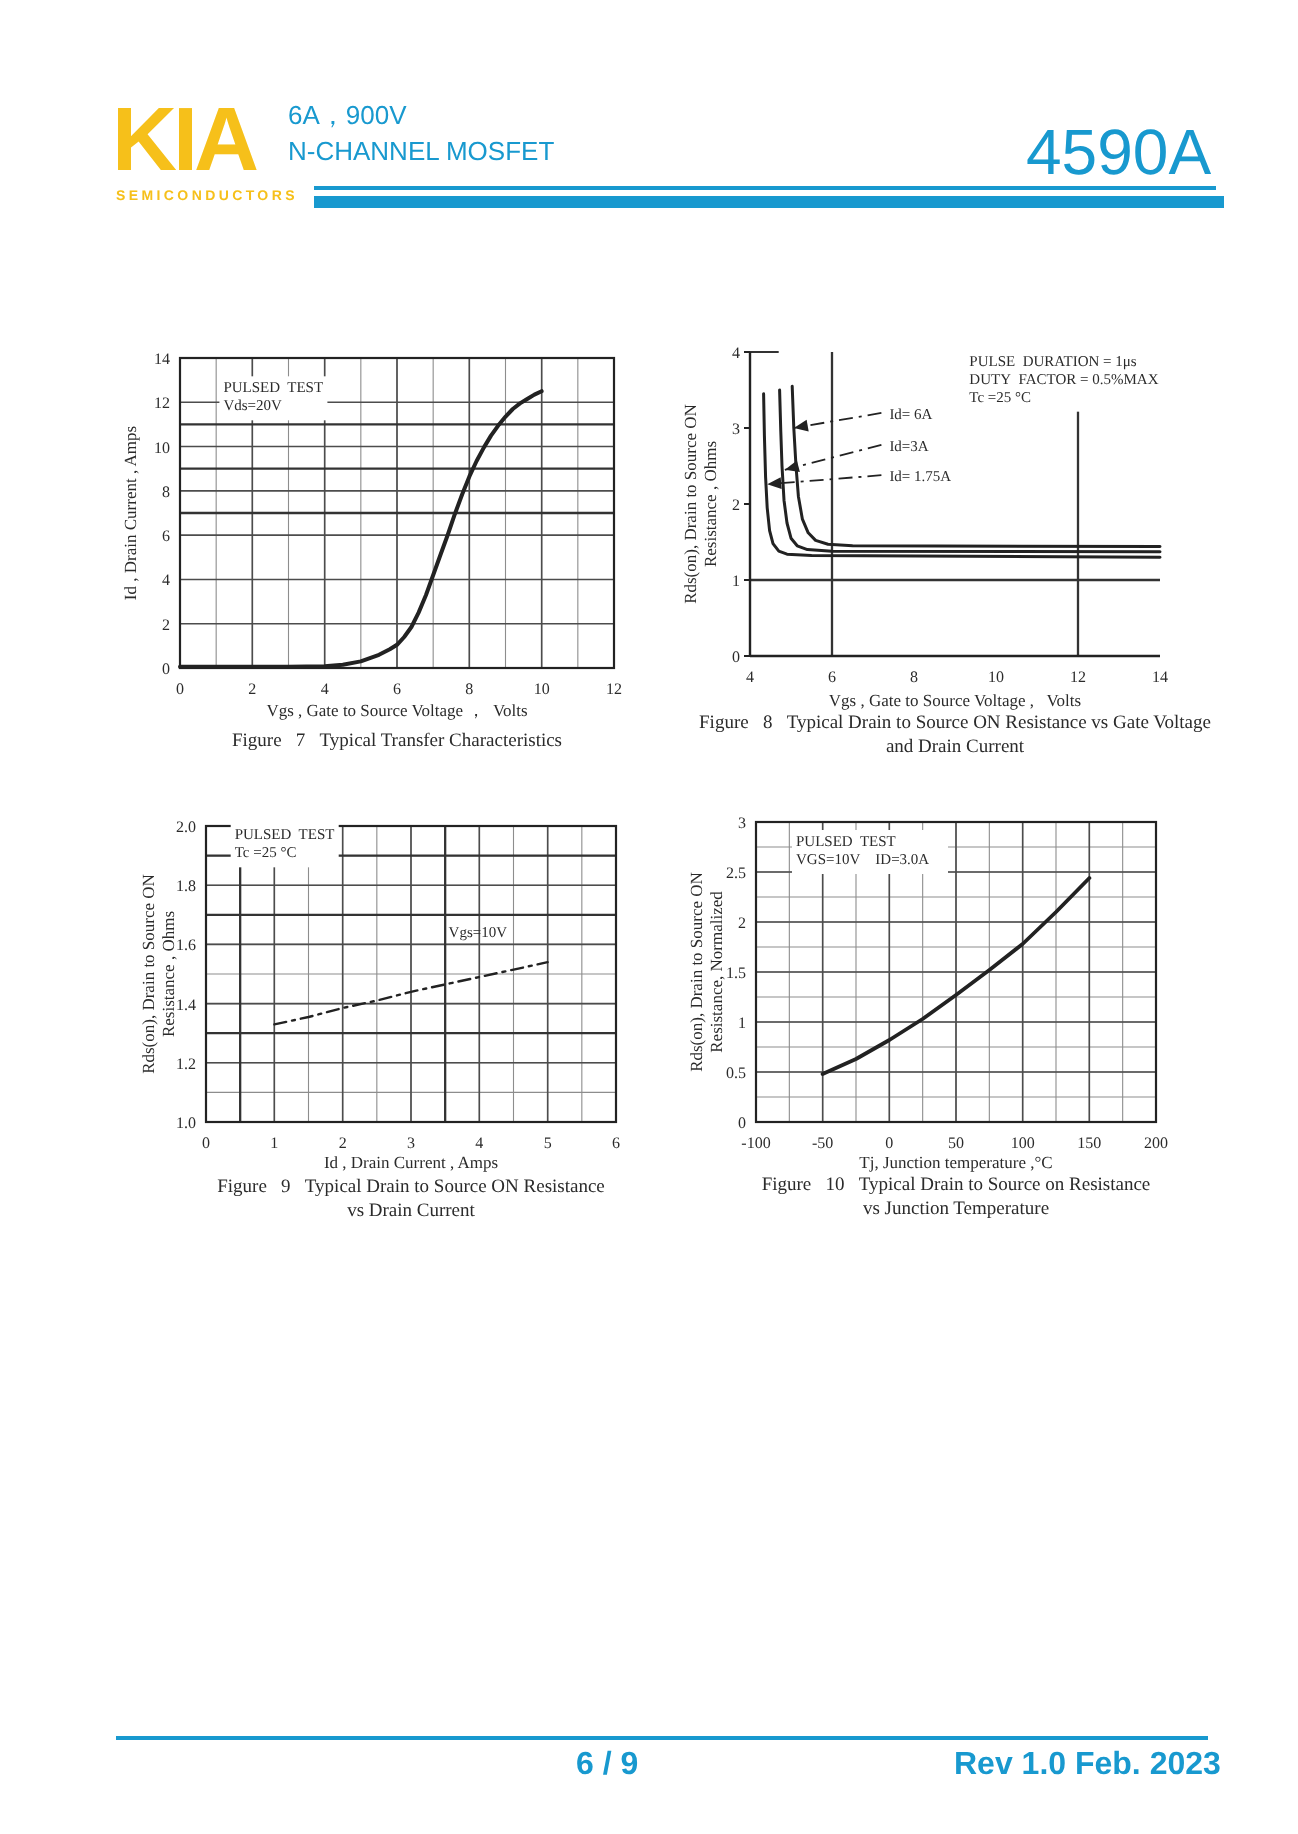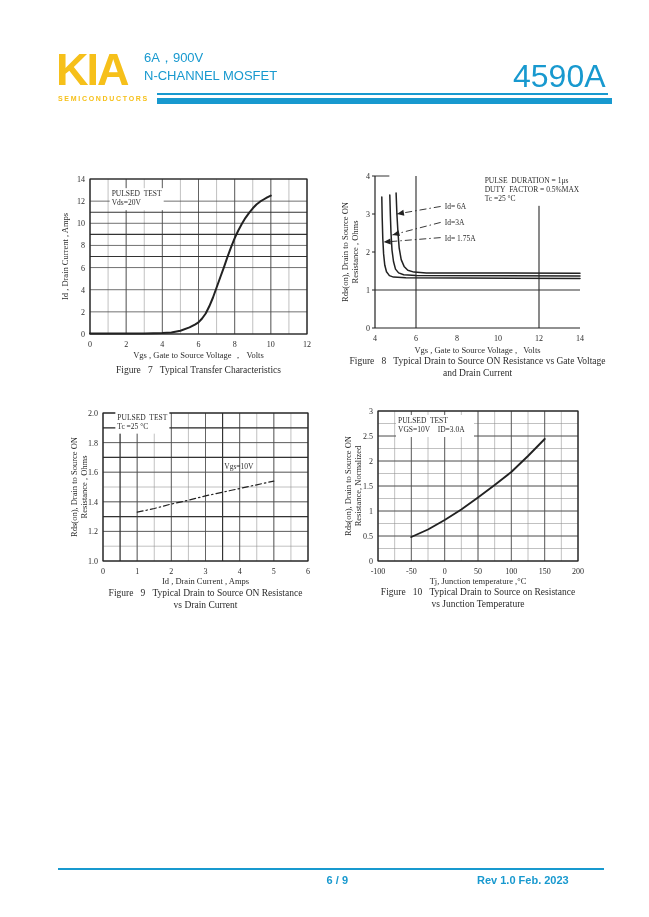--- a/index.html
+++ b/index.html
@@ -28,23 +28,23 @@
   #fig10{left:342px;top:388px;width:305px;height:222px;}
   svg text{fill:#2b2b2b;}
   .tick  {font-size:8px;  font-family:"Liberation Serif",serif;}
   .alabel{font-size:8.5px;font-family:"Liberation Serif",serif;}
   .cap   {font-size:9.5px;font-family:"Liberation Serif",serif;}
   .ann   {font-size:7.5px;font-family:"Liberation Serif",serif;}
   .clabel{font-size:7.5px;font-family:"Liberation Serif",serif;}
 
   
   .footer-rule{position:absolute;left:58px;top:852px;width:546px;height:2px;background:var(--accent);}
-  .page-num{position:absolute;left:288px;top:858px;width:60px;text-align:right;
-            color:var(--accent);font-size:11px;font-weight:700;}
-  .rev{position:absolute;left:477px;top:858px;color:var(--accent);font-size:11px;font-weight:700;}
+  .page-num{position:absolute;left:288px;top:858px;width:60px;text-align:left;
+            color:var(--accent);font-size:16px;font-weight:700;}
+  .rev{position:absolute;left:477px;top:858px;color:var(--accent);font-size:16px;font-weight:700;}
 </style>
 </head>
 <body>
 
 <div class="page">
 
   <div class="kia-logo">KIA</div>
   <div class="logo-sub">SEMICONDUCTORS</div>
   <div class="subtitle">
     <div>6A，900V</div>

